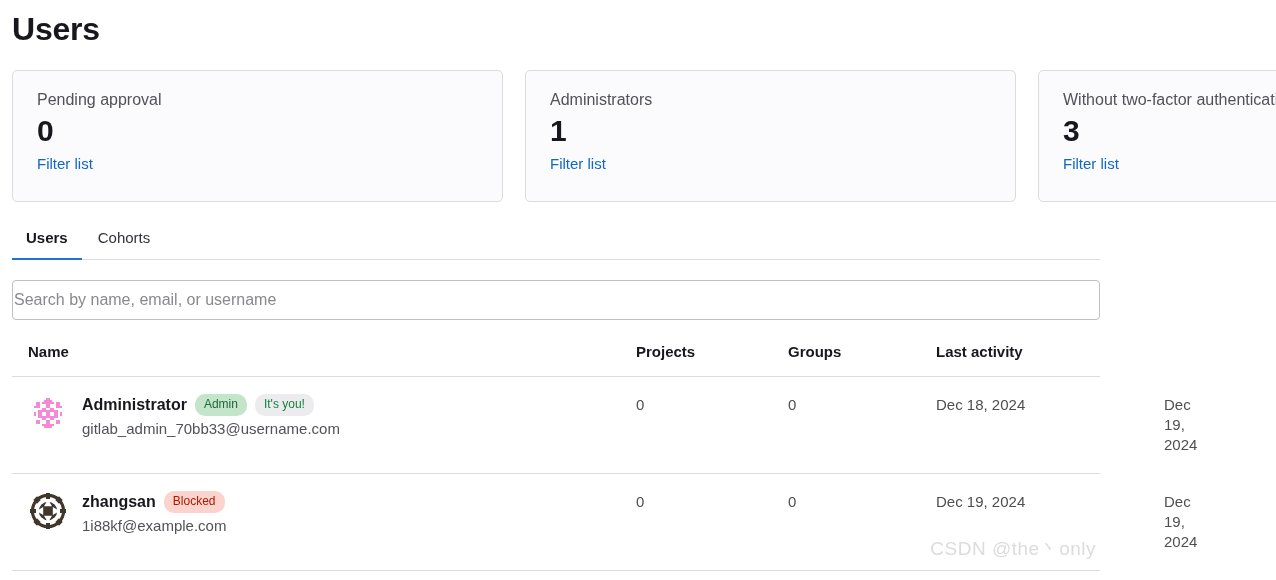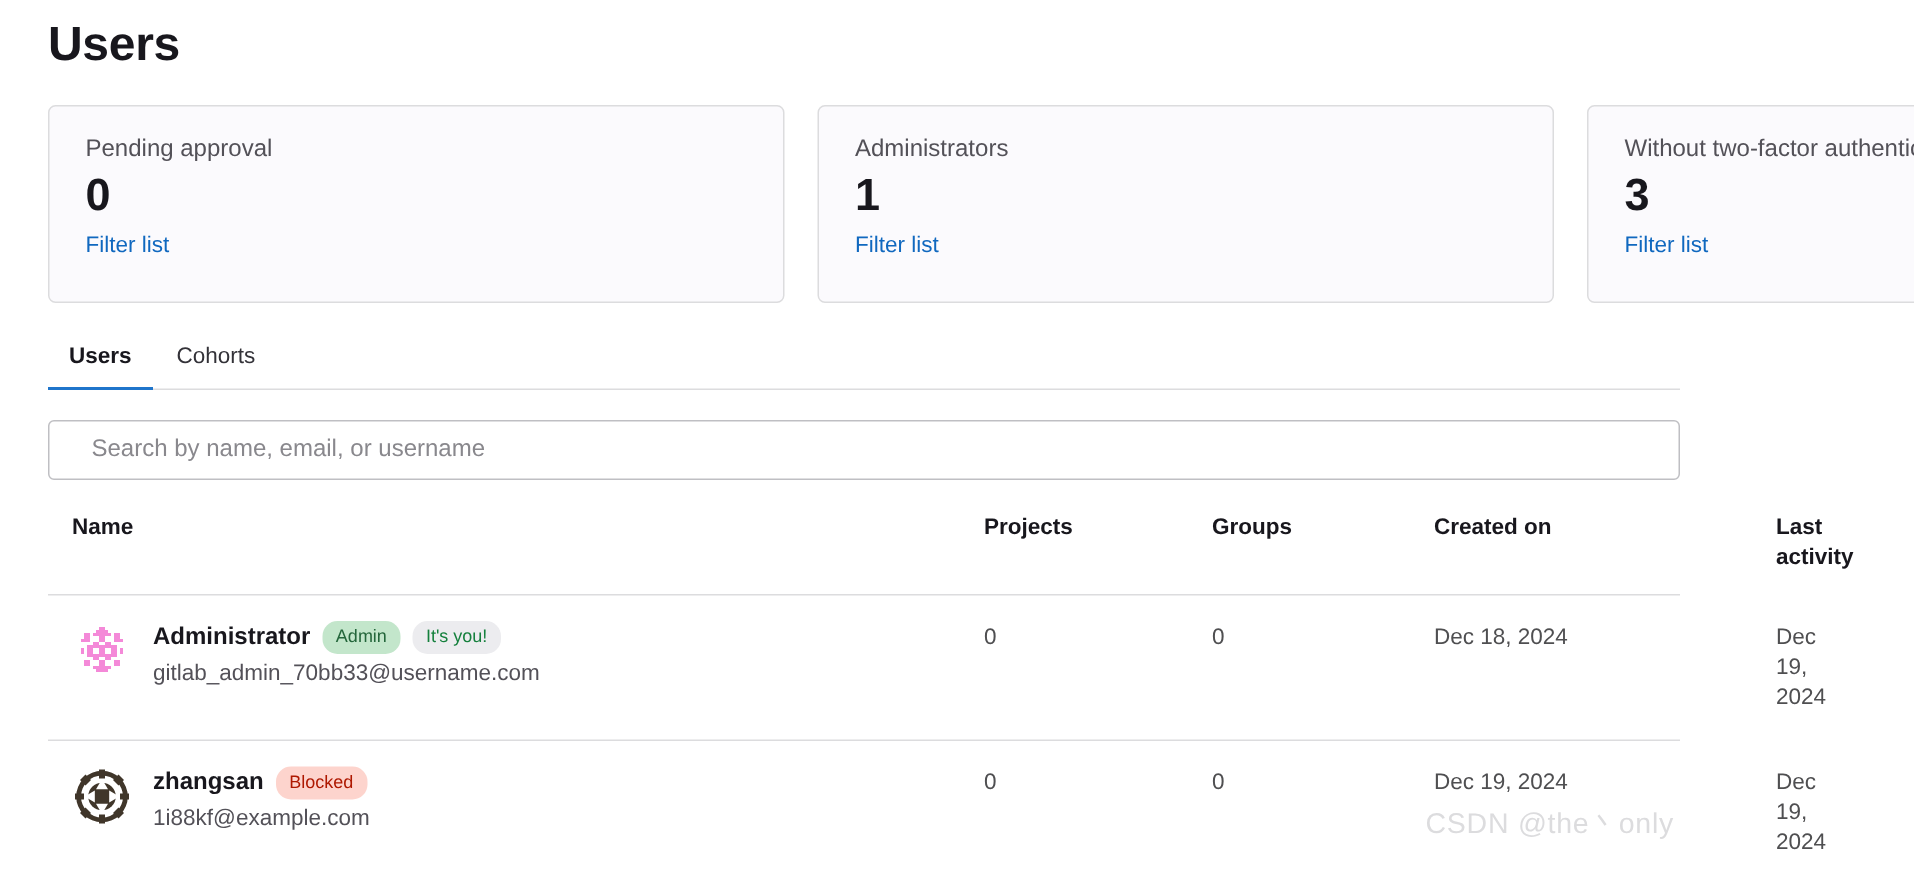--- a/index.html
+++ b/index.html
@@ -3,21 +3,21 @@
 <meta charset="utf-8">
 <style>
   * { box-sizing: border-box; margin: 0; padding: 0; }
   html, body {
     width: 1276px; height: 580px;
     background: #ffffff;
     font-family: "Liberation Sans", sans-serif;
     color: #333238;
     overflow: hidden;
   }
-  .page { position: relative; width: 1112px; height: 580px; padding: 0 12px; margin-left: 20px; }
+  .page { position: relative; width: 1112px; height: 580px; padding: 0 12px; }
 
   
   .page-title {
     font-size: 32px;
     font-weight: bold;
     color: #18171d;
     letter-spacing: -0.2px;
     padding-top: 8px;
     line-height: 42px;
   }
@@ -88,21 +88,21 @@
     background: #1f75cb;
   }
 
   
   .search-wrap { margin-top: 20px; }
   .search-input {
     width: 100%;
     height: 40px;
     border: 1px solid #bfbfc3;
     border-radius: 4px;
-    padding: 0 28px;
+    padding: 0 1px;
     font-size: 16px;
     font-family: "Liberation Sans", sans-serif;
     color: #333238;
     background: #fff;
     outline: none;
   }
   .search-input::placeholder { color: #89888d; }
 
   
   .table { margin-top: 22px; width: 100%; }
@@ -223,21 +223,20 @@
   <div class="search-wrap">
     <input class="search-input" type="text" placeholder="Search by name, email, or username" style="">
   </div>
 
   <div class="table">
 
     <div class="thead">
       <div class="col-name th">Name</div>
       <div class="col-projects th">Projects</div>
       <div class="col-groups th">Groups</div>
-      <div class="col-created th">Created on</div>
       <div class="col-activity th">Last activity</div>
     </div>
 
     <div class="trow">
       <div class="col-name">
         <div class="user-cell">
           <div class="avatar">
             <svg viewBox="0 0 20 20" xmlns="http://www.w3.org/2000/svg" aria-hidden="true">
               <rect width="20" height="20" fill="#ffffff"></rect>
               <g fill="#f489d8">

